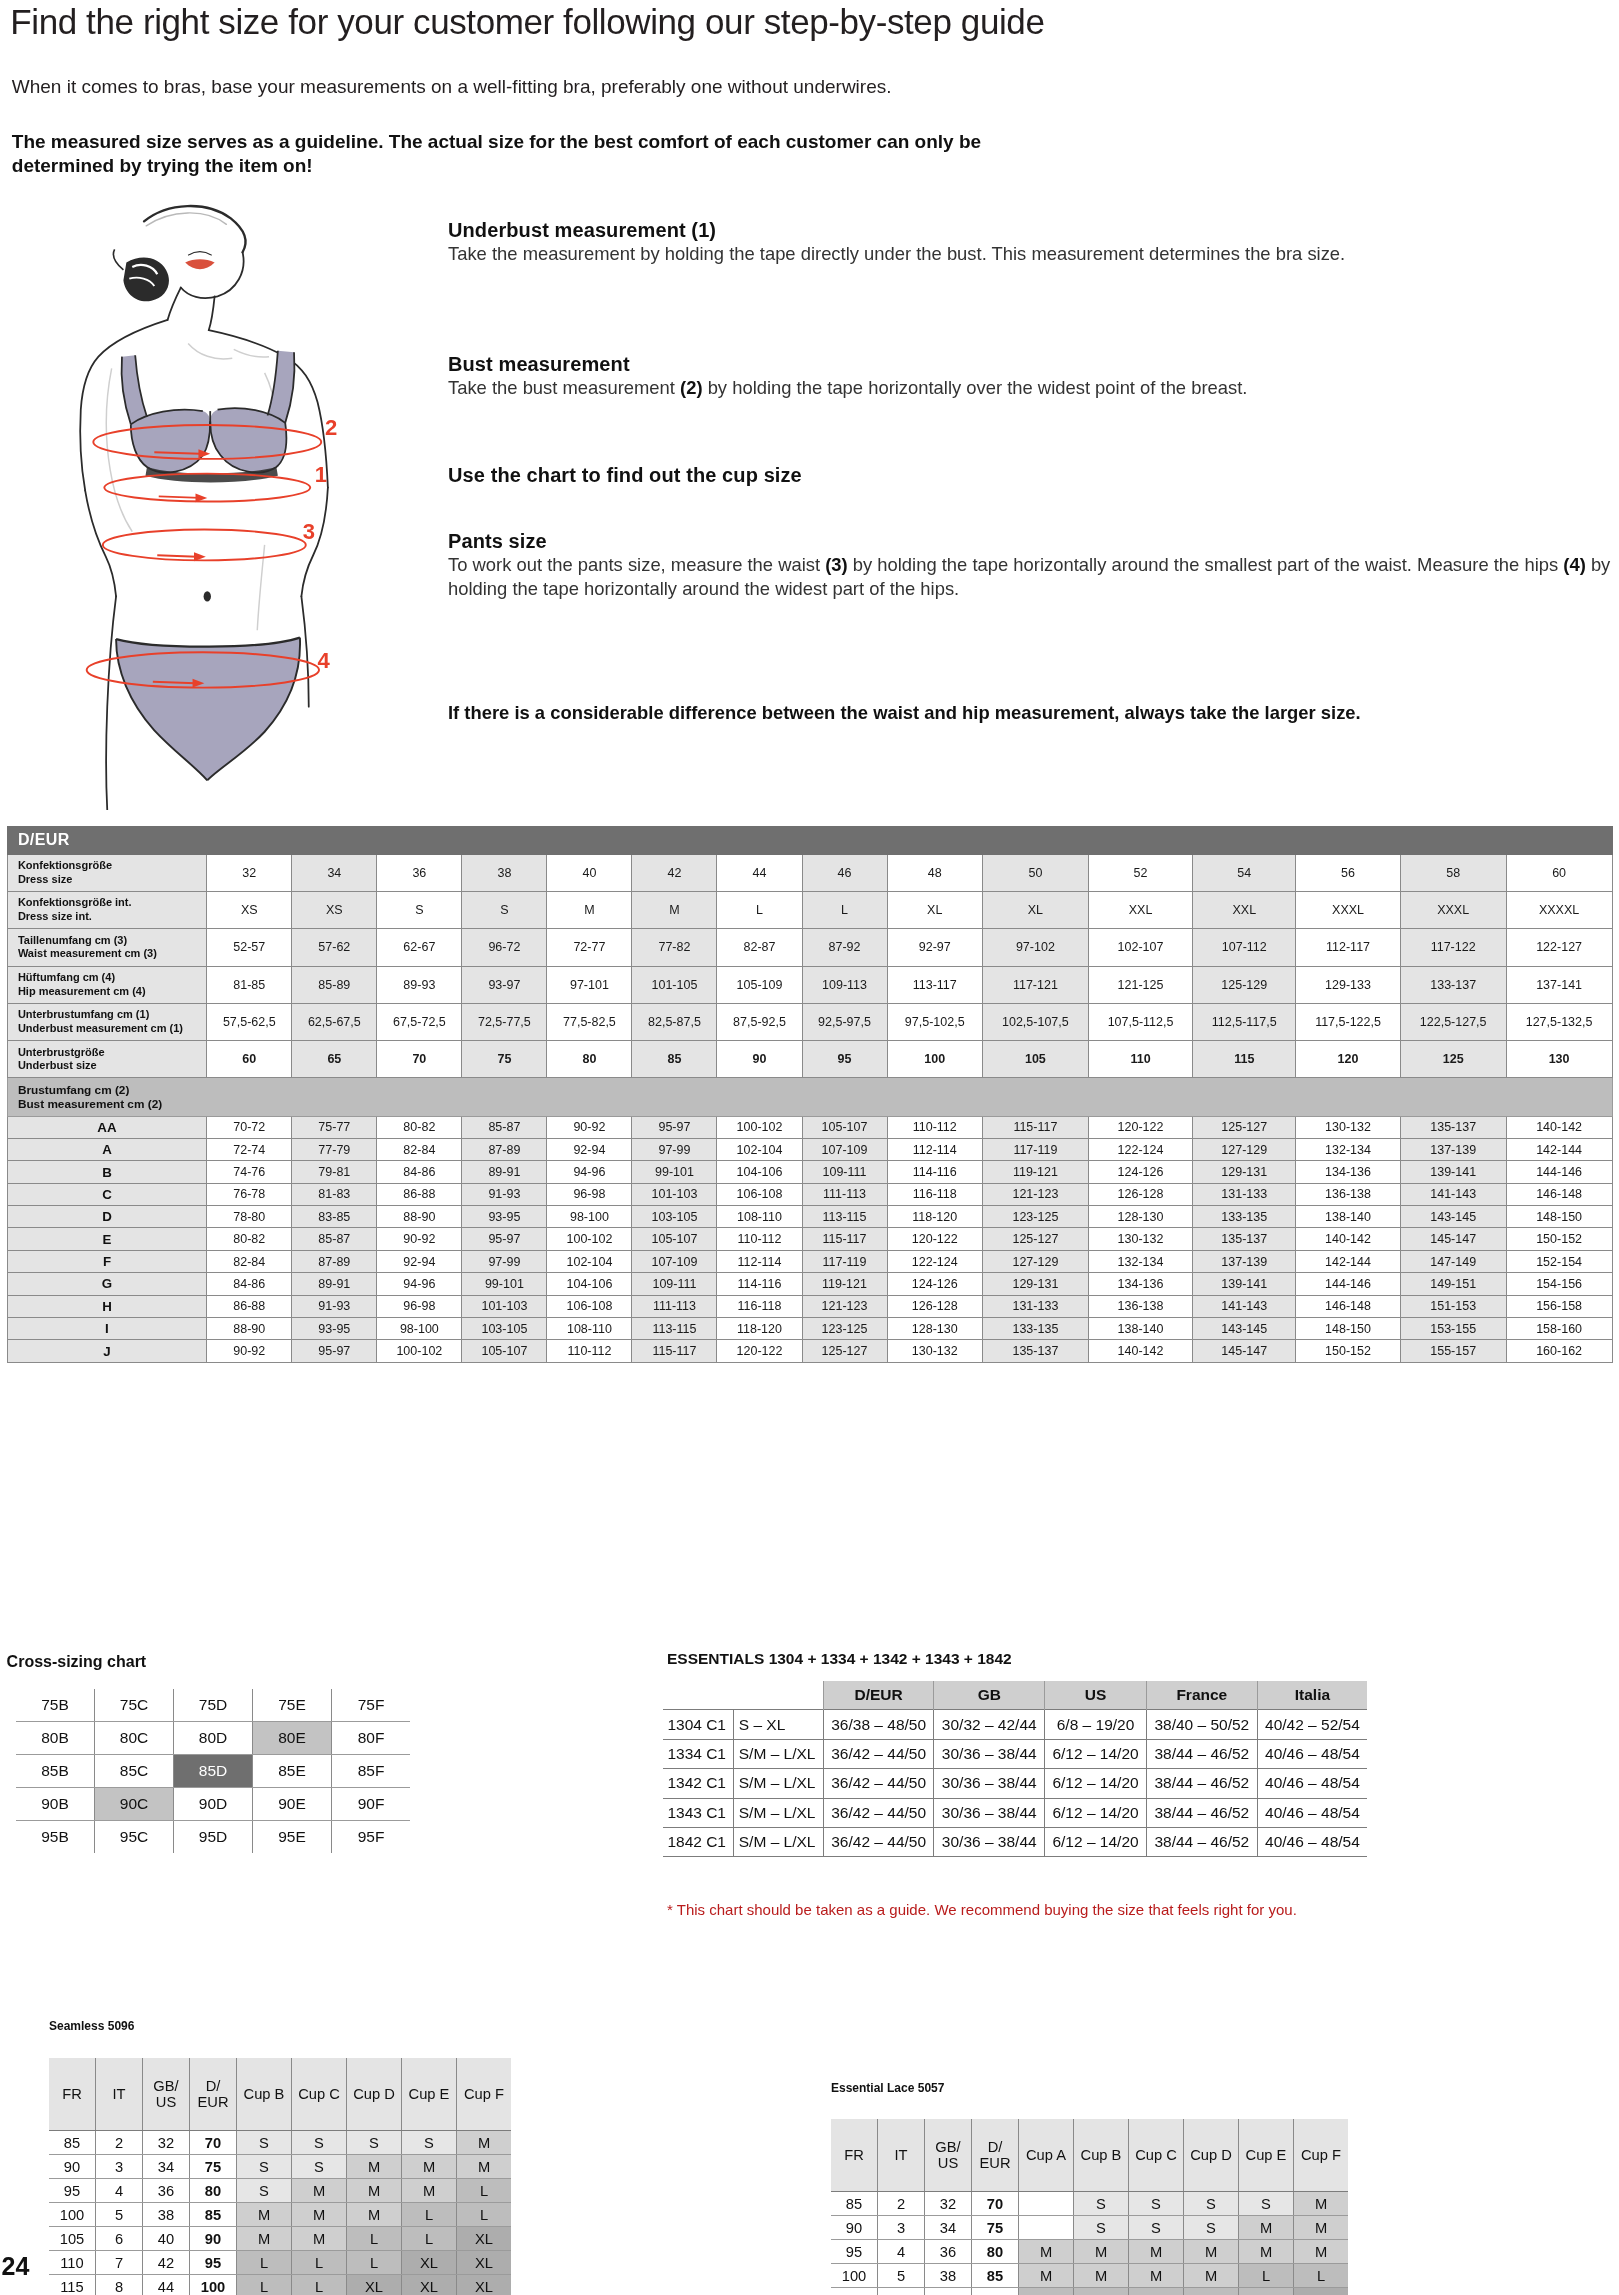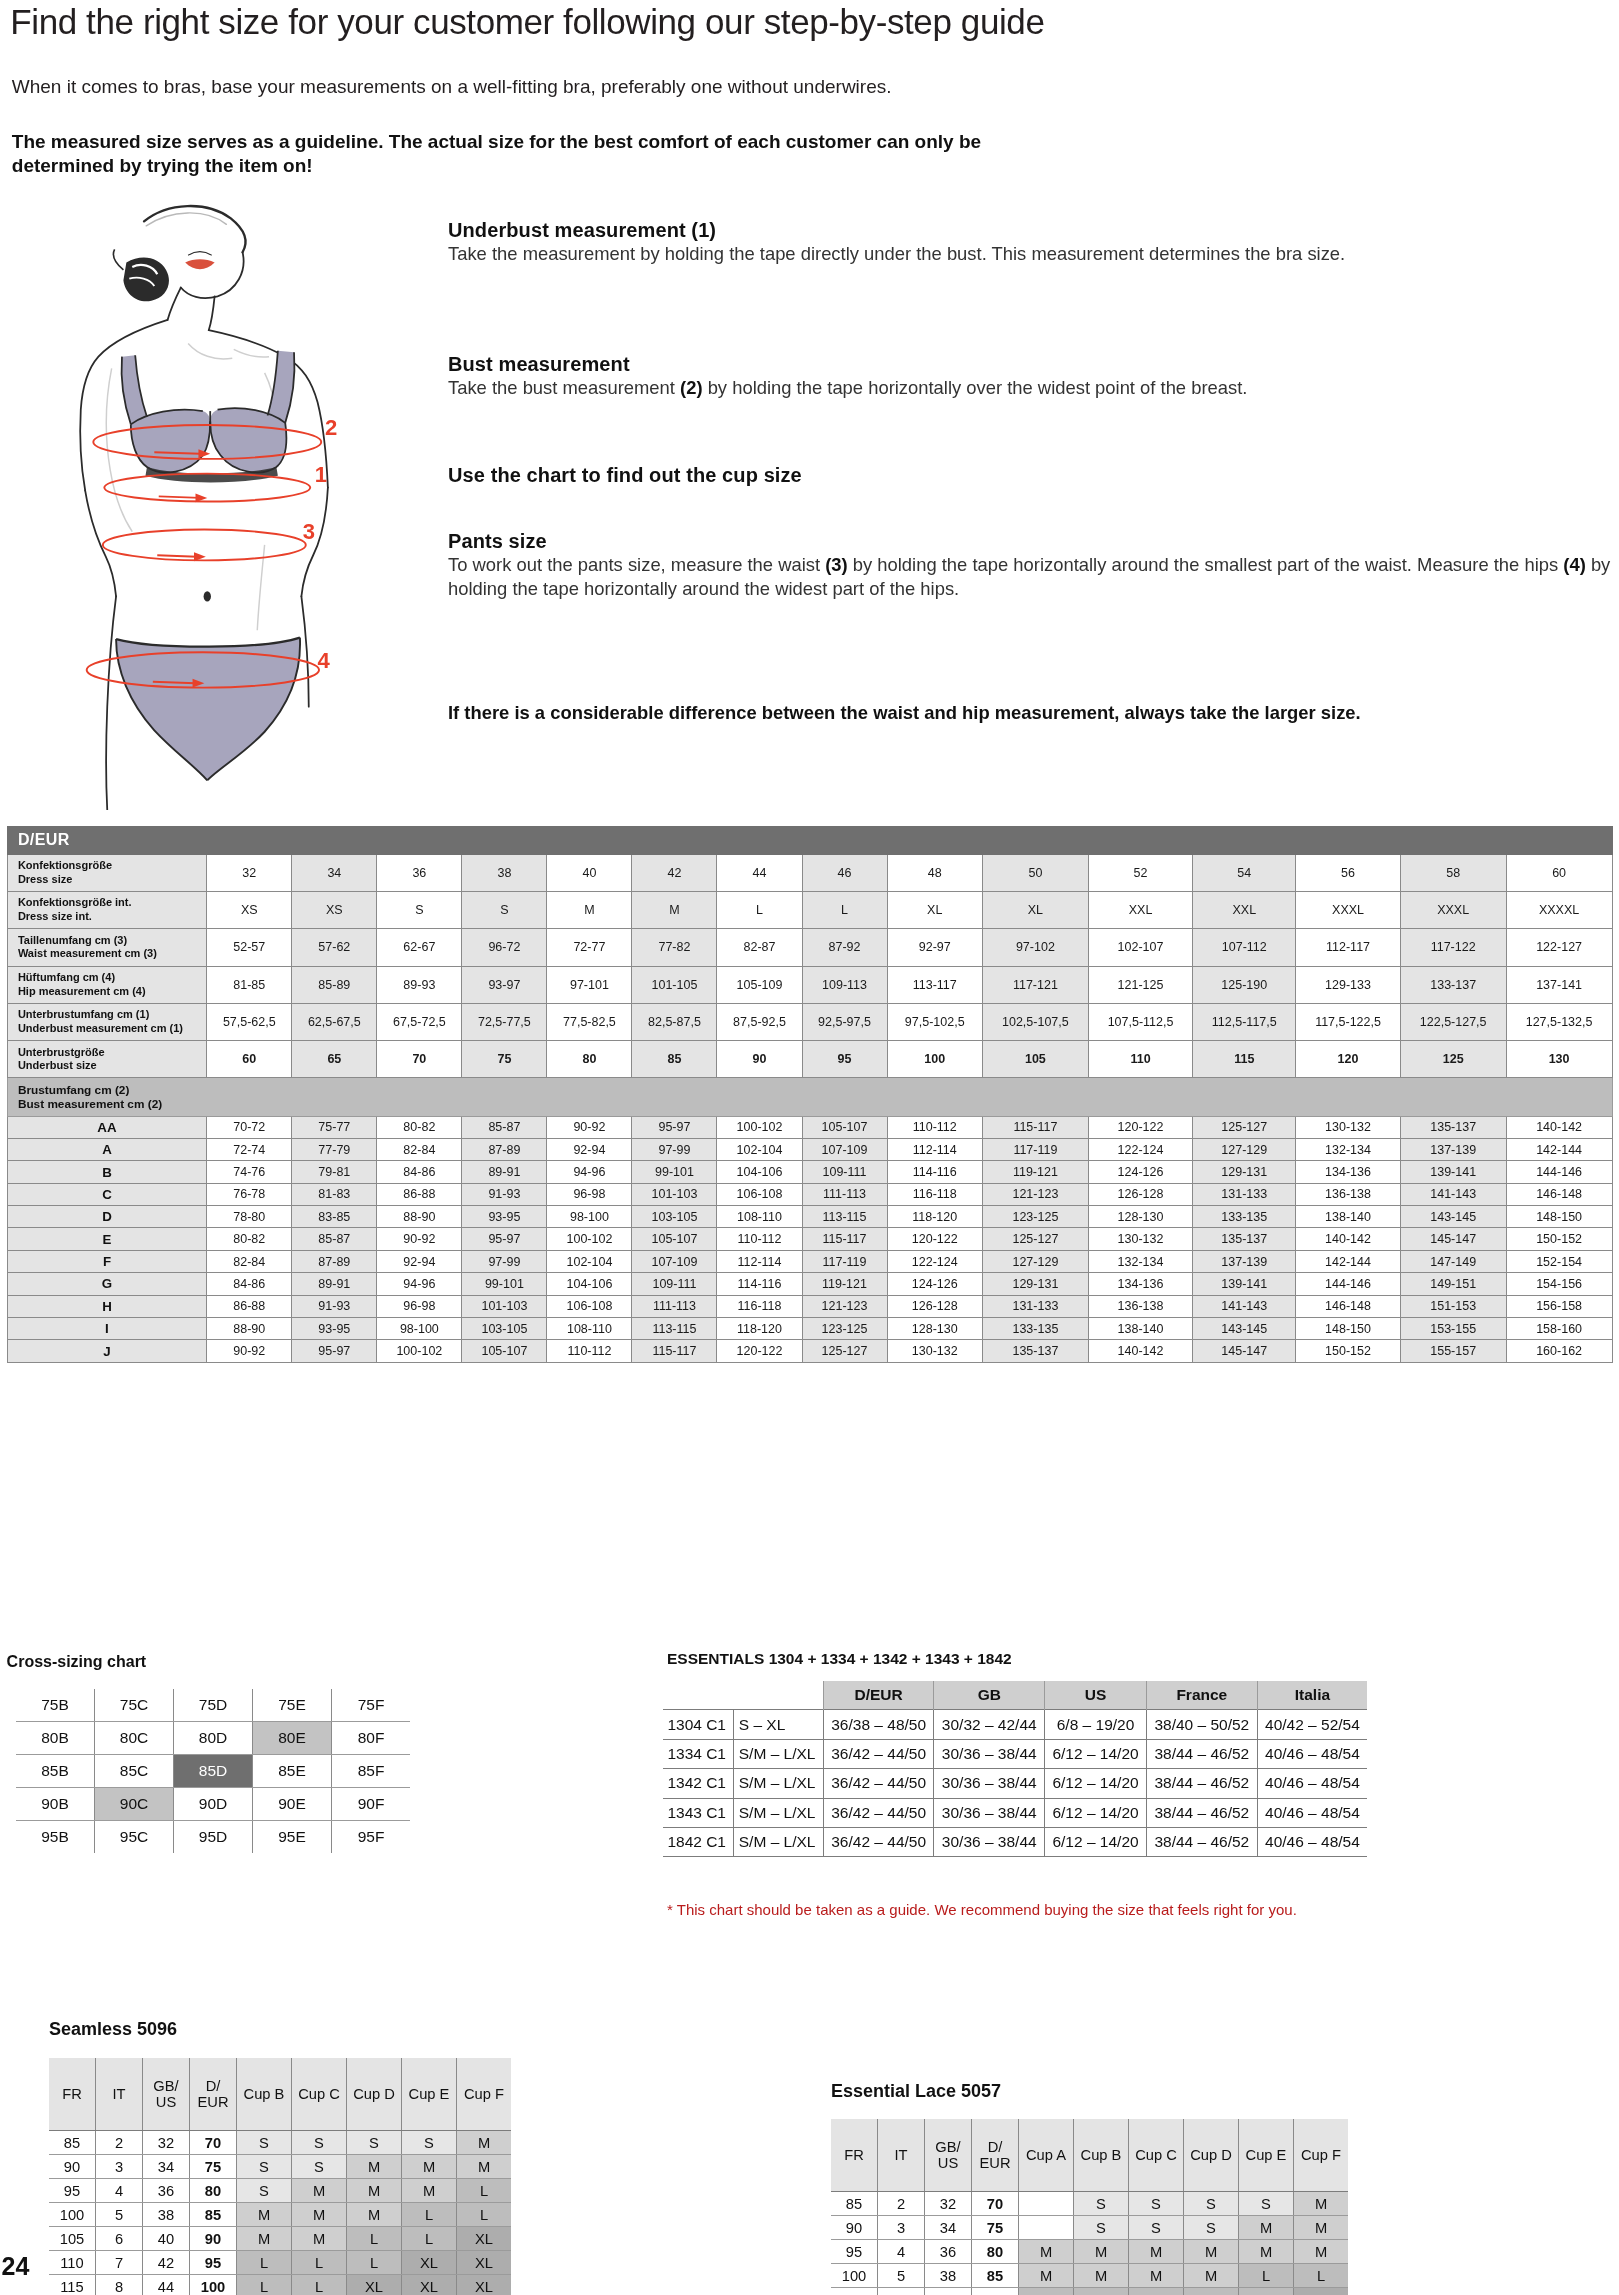--- a/index.html
+++ b/index.html
@@ -93,21 +93,21 @@
   #esstable td{padding:5.2px 7.4px;text-align:center;color:#111;white-space:nowrap;}
   #esstable thead td{background:#cfcfcf;font-weight:700;border-left:0.7px solid #9b9b9b;}
   #esstable thead td.blank{background:#fff;border-left:none;}
   #esstable tbody td{border-top:0.7px solid #7c7c7c;border-left:0.7px solid #7c7c7c;}
   #esstable tbody td:first-child{border-left:none;}
   #esstable tbody tr:last-child td{border-bottom:0.7px solid #7c7c7c;}
   #esstable td.code{text-align:left;padding-left:4.4px;}
   #essnote{position:absolute;left:667px;top:1901px;font-size:15px;color:#b91c1c;}
 
   
-  .smtitle{position:absolute;font-size:18px;font-weight:700;color:#111;}
+  .smtitle{position:absolute;font-size:12px;font-weight:700;color:#111;}
   .smtable{position:absolute;border-collapse:collapse;font-size:14.7px;}
   .smtable td{text-align:center;vertical-align:middle;color:#111;padding:1.5px 0;}
   .smtable thead td{background:#e4e4e4;font-weight:400;border-left:0.7px solid #8a8a8a;border-bottom:0.7px solid #7c7c7c;padding:20px 0;}
   .smtable thead td:first-child{border-left:none;}
   .smtable tbody td{border-bottom:0.7px solid #9b9b9b;border-left:0.7px solid #8a8a8a;height:20px;}
   .smtable tbody td:first-child{border-left:none;}
   .smtable td.bold{font-weight:700;}
   .c-S{background:#e6e6e6;} .c-M{background:#cfcfcf;}
   .c-L{background:#bdbdbd;} .c-XL{background:#adadad;}
   .c-XXL{background:#9e9e9e;} .c-none{background:#ffffff;}
@@ -317,21 +317,21 @@
           <td class="v alt">85-89</td>
           <td class="v">89-93</td>
           <td class="v alt">93-97</td>
           <td class="v">97-101</td>
           <td class="v alt">101-105</td>
           <td class="v">105-109</td>
           <td class="v alt">109-113</td>
           <td class="v">113-117</td>
           <td class="v alt">117-121</td>
           <td class="v">121-125</td>
-          <td class="v alt">125-190</td>
+          <td class="v alt">125-129</td>
           <td class="v">129-133</td>
           <td class="v alt">133-137</td>
           <td class="v">137-141</td>
         </tr>
         <tr>
           <td class="lbl">Unterbrustumfang cm (1)<br>Underbust measurement cm (1)</td>
           <td class="v">57,5-62,5</td>
           <td class="v alt">62,5-67,5</td>
           <td class="v">67,5-72,5</td>
           <td class="v alt">72,5-77,5</td>

